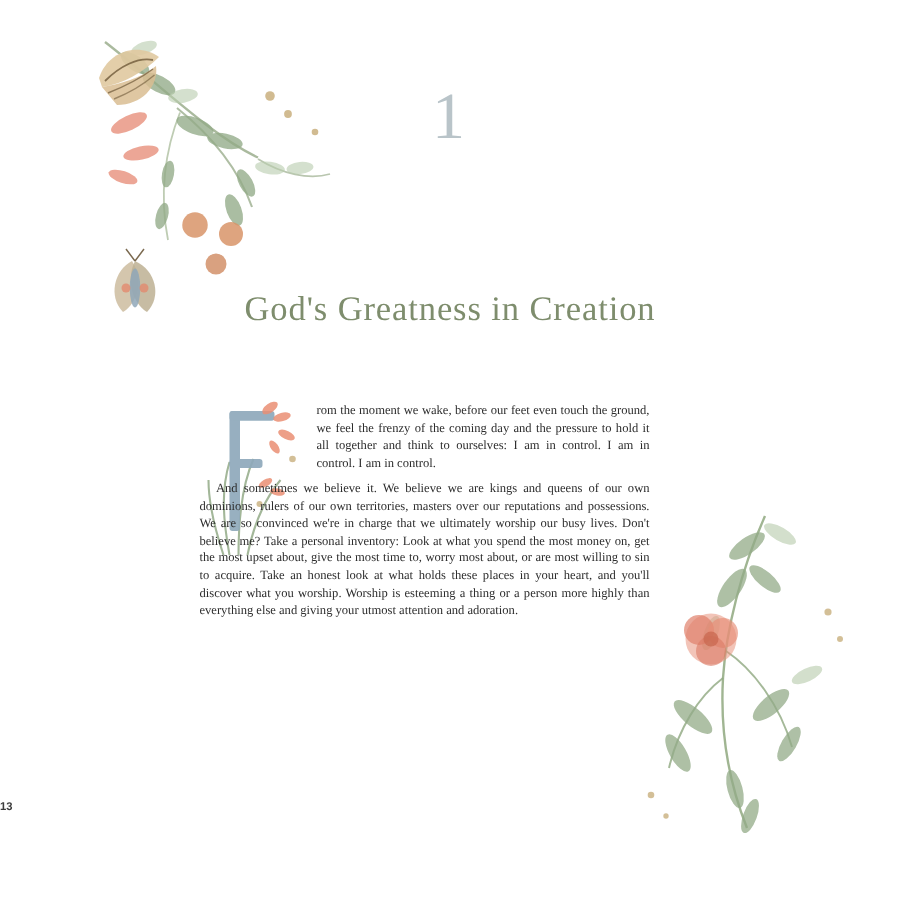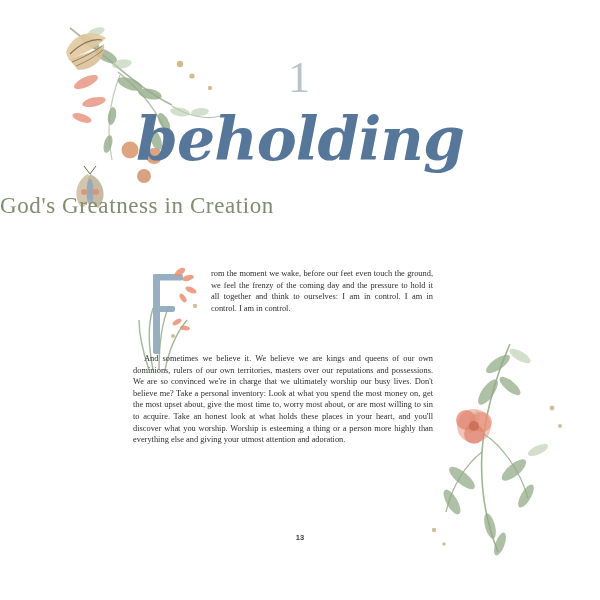--- a/index.html
+++ b/index.html
@@ -54,21 +54,21 @@
     font-size: 60px;
     font-weight: bold;
     color: #56769a;
     letter-spacing: -1px;
   }
 
   .chapter-sub {
     position: absolute;
     left: 0; right: 0;
     top: 193px;
-    text-align: left;
+    text-align: center;
     font-family: "Liberation Serif", serif;
     font-size: 23px;
     color: #7e8d6d;
     letter-spacing: 0.6px;
   }
 
   
   .body-col {
     position: absolute;
     left: 133px;
@@ -78,41 +78,40 @@
     line-height: 11.6px;
     color: #2d2d2d;
     text-align: justify;
     font-family: Liberation Serif, serif;
   }
   .body-col p {
     margin: 0;
   }
   .body-col p + p {
     text-indent: 11px;
-    margin-top: 33px;
   }
   .body-col .first-para {
     text-indent: 0;
     padding-left: 78px;
     min-height: 52px;
   }
 
   .dropcap-wrap {
     position: absolute;
     left: 133px;
     top: 262px;
     width: 80px;
     height: 110px;
   }
 
   .page-number {
     position: absolute;
     left: 0; right: 0;
     bottom: 58px;
-    text-align: center;
+    text-align: left;
     font-family: "Liberation Sans", sans-serif;
     font-size: 7.5px;
     font-weight: bold;
     color: #3c3c3c;
   }
 </style>
 </head>
 <body>
 
 <div class="page">
@@ -170,21 +169,20 @@
       <path d="M14 6 C 2 12, -2 30, 8 40 C 18 34, 22 18, 14 6 Z" fill="#cfc0a4" opacity="0.9"></path>
       <path d="M16 6 C 30 12, 34 30, 24 40 C 14 34, 10 18, 16 6 Z" fill="#bdb093" opacity="0.85"></path>
       <ellipse cx="16" cy="24" rx="3.5" ry="13" fill="#8fa7b8" opacity="0.85"></ellipse>
       <circle cx="10" cy="24" r="3" fill="#e28a6e" opacity="0.8"></circle>
       <circle cx="22" cy="24" r="3" fill="#e28a6e" opacity="0.8"></circle>
       <path d="M16 6 L 10 -2 M16 6 L 22 -2" stroke="#7b6a50" stroke-width="1" fill="none"></path>
     </g>
   </svg>
 
   <div class="chapter-number">1</div>
-  <div class="chapter-script">beholding</div>
   <div class="chapter-sub">God's Greatness in Creation</div>
 
   <svg class="dropcap-wrap" viewBox="0 0 80 110">
 
     <g stroke="#93ab88" stroke-width="1.4" fill="none" opacity="0.85">
       <path d="M20 108 C 16 86, 14 66, 20 46"></path>
       <path d="M26 108 C 26 84, 28 62, 36 44"></path>
       <path d="M32 108 C 36 88, 44 70, 54 58"></path>
       <path d="M16 108 C 10 90, 6 74, 6 58"></path>
     </g>

